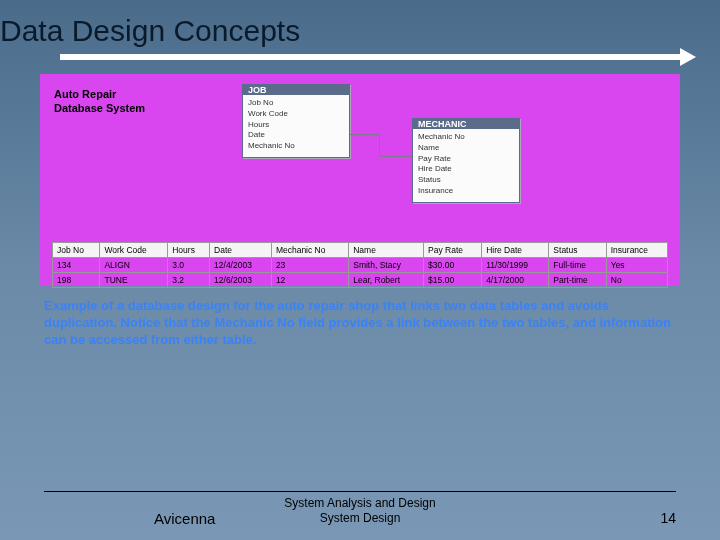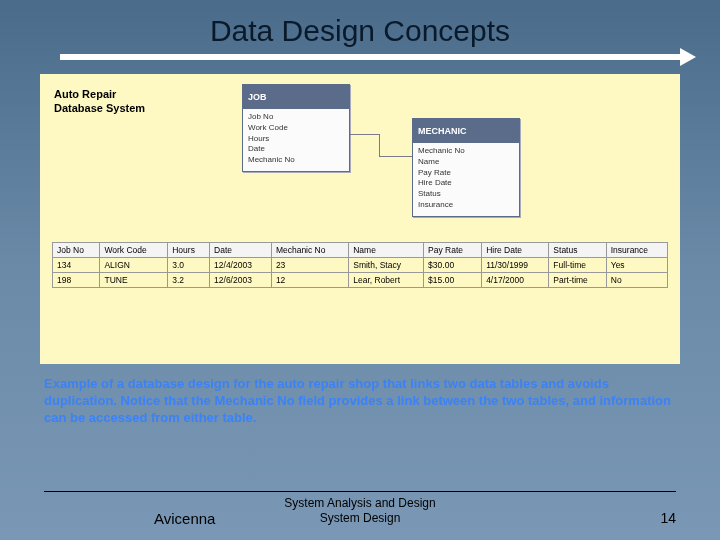--- a/index.html
+++ b/index.html
@@ -8,44 +8,44 @@
     height: 540px;
     background: linear-gradient(to bottom, #4a6b8a 0%, #6a8aa8 50%, #7a98b5 100%);
     font-family: Verdana, Arial, sans-serif;
     overflow: hidden;
     position: relative;
   }
   .slide-title {
     color: #0a1a2a;
     font-size: 30px;
     font-weight: normal;
-    text-align: center;
+    text-align: left;
     padding: 14px 0 6px 0;
   }
   .title-rule {
     position: relative;
     margin: 0 40px 14px 60px;
     height: 6px;
     background: #fff;
   }
   .title-rule::after {
     content: "";
     position: absolute;
     right: -16px;
     top: -6px;
     width: 0; height: 0;
     border-left: 16px solid #fff;
     border-top: 9px solid transparent;
     border-bottom: 9px solid transparent;
   }
   .figure {
-    background: #fef9c3;
+    background: #d946ef;
     margin: 0 40px;
     padding: 10px 12px 16px 12px;
-    height: 290px;
+    height: 212px;
     position: relative;
   }
   .sys-label {
     font-family: Tahoma, Verdana, sans-serif;
     font-weight: bold;
     font-size: 11px;
     line-height: 1.25;
     color: #000;
     position: absolute;
     left: 14px;
@@ -60,21 +60,21 @@
     border: 1px solid #5b6b8a;
     background: #fbfbfb;
     width: 108px;
     box-shadow: 1px 1px 0 #aab;
   }
   .entity .hdr {
     background: #5b6b8a;
     color: #fff;
     font-size: 9px;
     font-weight: bold;
-    padding: 7px 5px;
+    padding: 0 5px;
   }
   .entity .attrs {
     font-size: 8px;
     color: #333;
     padding: 3px 5px 5px 5px;
     line-height: 1.35;
   }
   #entity-job { left: 190px; top: 0; }
   #entity-mech { left: 360px; top: 34px; }
   .connector {

